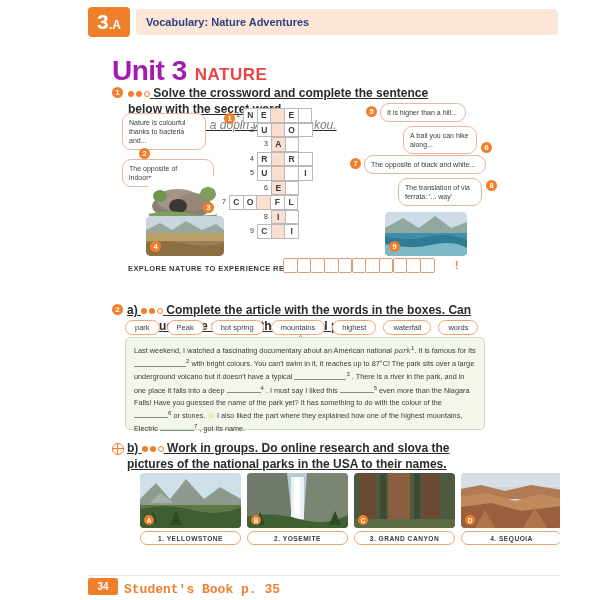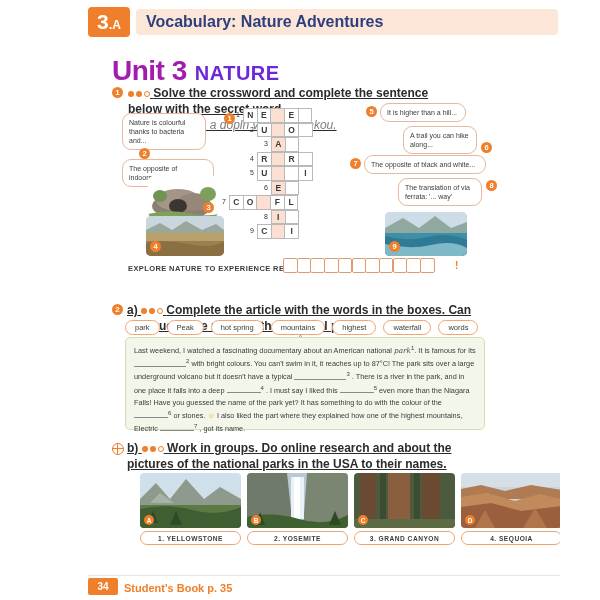--- a/index.html
+++ b/index.html
@@ -20,27 +20,27 @@
     width:42px; height:30px; background:#f07f2b; border-radius:4px;
     color:#fff; display:flex; align-items:baseline; justify-content:center;
     font-weight:bold; letter-spacing:0px;
   }
   .unit-badge .num { font-size:21px; line-height:30px; }
   .unit-badge .dot { font-size:13px; line-height:30px; }
   .unit-badge .ltr { font-size:12px; line-height:30px; }
   .header-bar {
     margin-left:6px; flex:1; height:26px; background:#fbe6d7; border-radius:4px;
     display:flex; align-items:center; padding-left:10px;
-    color:#2e3f7e; font-weight:bold; font-size:16px;
+    color:#2e3f7e; font-weight:bold; font-size:11px;
   }
 
   
   .title-wrap { position:absolute; left:112px; top:55px; display:flex; align-items:baseline; }
   .title-main { font-size:28px; font-weight:bold; color:#a21caf; letter-spacing:-0.5px; }
-  .title-sub { font-size:20px; font-weight:bold; color:#6d28d9; margin-left:8px; letter-spacing:0.5px; }
+  .title-sub { font-size:17px; font-weight:bold; color:#ef4444; margin-left:8px; letter-spacing:0.5px; }
 
   
   .ex-num {
     position:absolute; width:11px; height:11px; border-radius:50%;
     background:#f07f2b; color:#fff; font-size:8px; font-weight:bold;
     display:flex; align-items:center; justify-content:center;
   }
   .dots { display:inline-flex; gap:2px; align-items:center; vertical-align:middle; }
   .dot-c { width:6px; height:6px; border-radius:50%; display:inline-block; }
   .d-full { background:#f07f2b; }
@@ -129,21 +129,21 @@
     display:flex; align-items:center; justify-content:center; z-index:4;
   }
 
   
   .footer-line { position:absolute; left:0; top:575px; width:600px; height:1px; background:#e6e6e6; }
   .pagebox {
     position:absolute; left:88px; top:578px; width:30px; height:17px; background:#f07f2b;
     color:#fff; font-size:10px; font-weight:bold; display:flex; align-items:center; justify-content:center;
     border-radius:2px;
   }
-  .footer-txt { position:absolute; left:124px; top:582px; font-size:11px; color:#f07f2b; font-weight:bold; }
+  .footer-txt { position:absolute; left:124px; top:582px; font-size:13px; color:#f07f2b; font-weight:bold;font-family:Liberation Mono, monospace; }
 
   .side-white-l { position:absolute; left:0; top:0; width:88px; height:600px; background:#fff; }
   .side-white-r { position:absolute; right:0; top:0; width:40px; height:600px; background:#fff; }
 </style>
 </head>
 <body>
 
 <div class="page">
 
   <div class="header">
@@ -361,21 +361,21 @@
   </div>
 
   <div class="globe"></div>
   <div class="instr" style="left:127px; top:440px; width:360px;">
     <b>b)</b>
     <span class="dots">
         <span class="dot-c d-full"></span>
         <span class="dot-c d-half"></span>
         <span class="dot-c d-empty"></span>
       </span>
-    <b>Work in groups. Do online research and about the pictures of the national parks in the USA to their names.</b><br>
+    <b>Work in groups. Do online research and slova the pictures of the national parks in the USA to their names.</b><br>
   </div>
 
   <div class="strip">
     <div class="park">
       <div class="img">
         <svg width="101" height="55" viewBox="0 0 101 55">
           <rect width="101" height="55" fill="#cfe0ea"></rect>
           <path d="M0 26 L16 10 L30 26 L46 6 L64 26 L80 14 L101 26 L101 34 L0 34 Z" fill="#8e9a8e"></path>
           <path d="M20 20 L34 30 L10 30 Z" fill="#a9b2a6"></path>
           <rect y="32" width="101" height="23" fill="#5d7a44"></rect>

